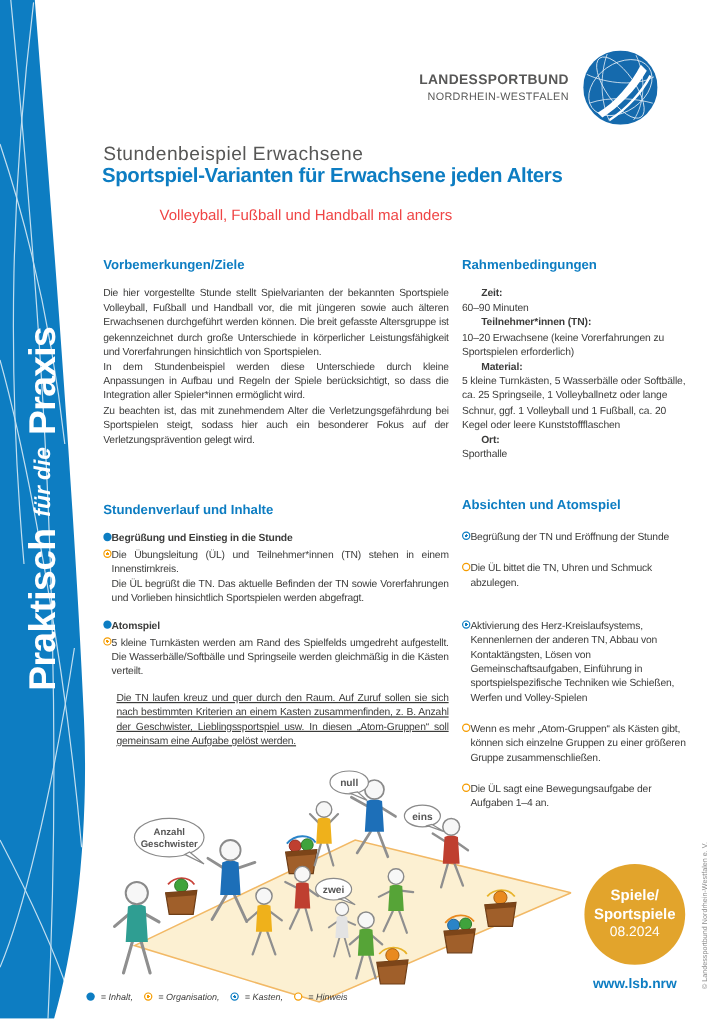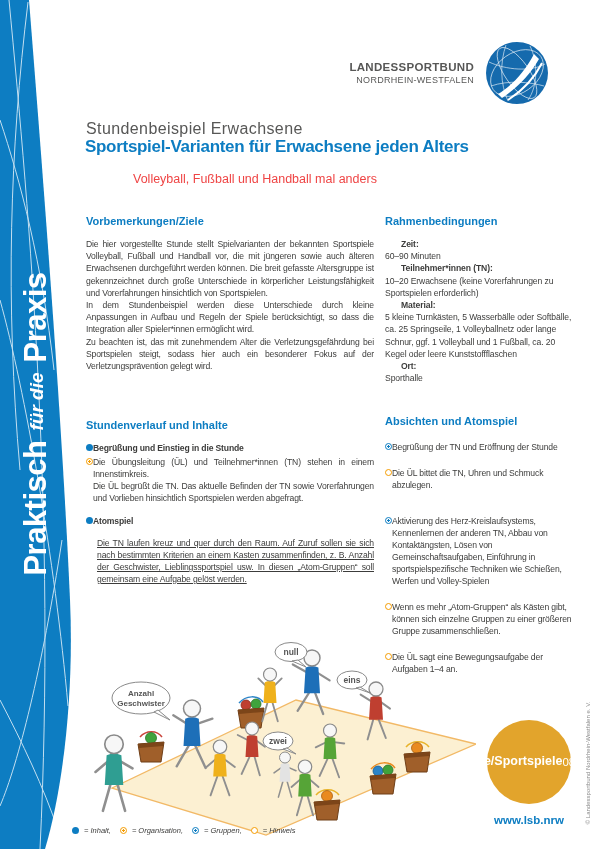--- a/index.html
+++ b/index.html
@@ -52,21 +52,21 @@
   .ic-hinweis{border:1.7px solid #f59c00;background:#fff;}
 
   .field-label{font-size:8.6px;font-weight:bold;line-height:12.2px;letter-spacing:-0.1px;margin-left:16px;}
   .field-value{font-size:8.6px;line-height:12.2px;letter-spacing:-0.1px;}
 
   
   .illus{position:absolute;left:84px;top:640px;}
 
   
   .badge{position:absolute;left:487px;top:720px;width:84px;height:84px;border-radius:50%;
-    background:#e2a42c;color:#fff;display:flex;align-items:center;justify-content:center;line-height:1.25;}
+    background:#e2a42c;color:#fff;display:flex;flex-direction:column;align-items:center;justify-content:center;line-height:1.25;}
   .badge-l1,.badge-l2{font-size:12.5px;font-weight:bold;}
   .badge-l3{font-size:11.5px;}
 
   .url{position:absolute;left:487px;top:814px;width:84px;text-align:center;font-size:11.5px;font-weight:bold;color:#0d7dc2;}
   .copyright{position:absolute;left:500px;top:763px;width:180px;transform:rotate(-90deg);transform-origin:center;
     font-size:6px;color:#8a8a8a;text-align:center;left:498px;}
   .copyright{left:498px;top:760px;}
 
   
   .legend{position:absolute;left:72px;top:826px;display:flex;align-items:center;gap:5px;}
@@ -149,20 +149,24 @@
     </div>
     <div class="item">
       <span class="ic ic-organisation"></span>
       <span class="item-text">Die Übungsleitung (ÜL) und Teilnehmer*innen (TN) stehen in einem Innenstirnkreis.
 Die ÜL begrüßt die TN. Das aktuelle Befinden der TN sowie Vorerfahrungen und Vorlieben hinsichtlich Sportspielen werden abgefragt.</span>
     </div>
     <div class="item mt-lg">
       <span class="ic ic-inhalt"></span>
       <span class="item-text bold">Atomspiel</span>
     </div>
+    <div class="item">
+      <span class="ic ic-organisation"></span>
+      <span class="item-text">5 kleine Turnkästen werden am Rand des Spielfelds umgedreht aufgestellt. Die Wasserbälle/Softbälle und Springseile werden gleichmäßig in die Kästen verteilt.</span>
+    </div>
     <div class="item plain">
       <span class="item-text">Die TN laufen kreuz und quer durch den Raum. Auf Zuruf sollen sie sich nach bestimmten Kriterien an einem Kasten zusammenfinden, z. B. Anzahl der Geschwister, Lieblingssportspiel usw. In diesen „Atom-Gruppen“ soll gemeinsam eine Aufgabe gelöst werden.</span>
     </div>
   </div>
 
   <div class="sec sec-hints">
     <h3>Absichten und Atomspiel</h3>
     <div class="item mt-md">
       <span class="ic ic-absicht"></span>
       <span class="item-text">Begrüßung der TN und Eröffnung der Stunde</span>
@@ -333,18 +337,18 @@
 
   <a class="url" href="#">www.lsb.nrw</a>
   <div class="copyright">© Landessportbund Nordrhein-Westfalen e. V.</div>
 
   <div class="legend">
     <span class="ic ic-inhalt"></span>
     <span class="legend-label">= Inhalt,</span>
     <span class="ic ic-organisation"></span>
     <span class="legend-label">= Organisation,</span>
     <span class="ic ic-absicht"></span>
-    <span class="legend-label">= Gruppen,</span>
+    <span class="legend-label">= Kasten,</span>
     <span class="ic ic-hinweis"></span>
     <span class="legend-label">= Hinweis</span>
   </div>
 
 </div>
 
 </body></html>

